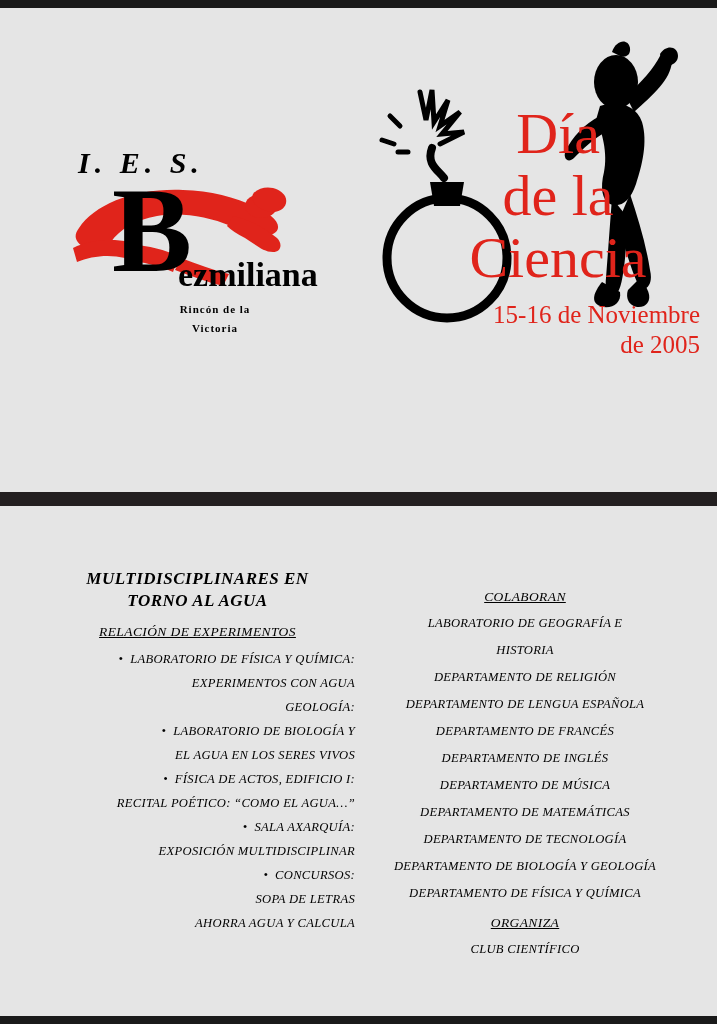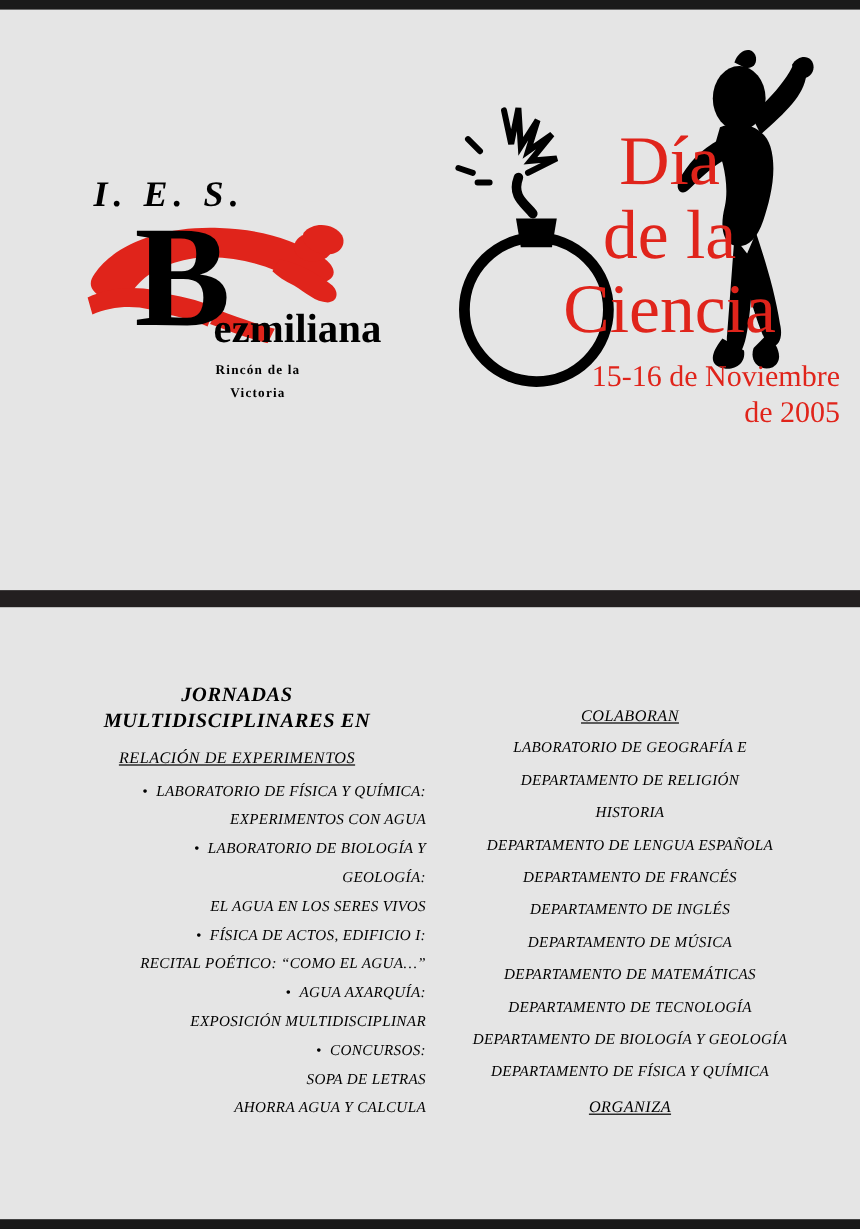--- a/index.html
+++ b/index.html
@@ -279,49 +279,50 @@
   </div>
 </div>
 
 <div id="gap"></div>
 
 <div class="page" id="page-bottom">
   <div class="bottom-inner">
 
     <div class="col col-left">
       <div class="jornadas">
-        <div>JORNADAS</div>
         <div>MULTIDISCIPLINARES EN</div>
+        <div>TORNO AL AGUA</div>
       </div>
       <div class="section-head">RELACIÓN DE EXPERIMENTOS</div>
 
       <div class="act-line bullet">LABORATORIO DE FÍSICA Y QUÍMICA:</div>
       <div class="act-line">EXPERIMENTOS CON AGUA</div>
+      <div class="act-line">GEOLOGÍA:</div>
       <div class="act-line bullet">LABORATORIO DE BIOLOGÍA Y</div>
-      <div class="act-line">GEOLOGÍA:</div>
       <div class="act-line">EL AGUA EN LOS SERES VIVOS</div>
       <div class="act-line bullet">FÍSICA DE ACTOS, EDIFICIO I:</div>
       <div class="act-line">RECITAL POÉTICO: “COMO EL AGUA…”</div>
-      <div class="act-line bullet">AGUA AXARQUÍA:</div>
+      <div class="act-line bullet">SALA AXARQUÍA:</div>
       <div class="act-line">EXPOSICIÓN MULTIDISCIPLINAR</div>
       <div class="act-line bullet">CONCURSOS:</div>
       <div class="act-line">SOPA DE LETRAS</div>
       <div class="act-line">AHORRA AGUA Y CALCULA</div>
     </div>
 
     <div class="col col-right">
       <div class="sub-head">COLABORAN</div>
       <div class="collab-line">LABORATORIO DE GEOGRAFÍA E</div>
+      <div class="collab-line">HISTORIA</div>
       <div class="collab-line">DEPARTAMENTO DE RELIGIÓN</div>
-      <div class="collab-line">HISTORIA</div>
       <div class="collab-line">DEPARTAMENTO DE LENGUA ESPAÑOLA</div>
       <div class="collab-line">DEPARTAMENTO DE FRANCÉS</div>
       <div class="collab-line">DEPARTAMENTO DE INGLÉS</div>
       <div class="collab-line">DEPARTAMENTO DE MÚSICA</div>
       <div class="collab-line">DEPARTAMENTO DE MATEMÁTICAS</div>
       <div class="collab-line">DEPARTAMENTO DE TECNOLOGÍA</div>
       <div class="collab-line">DEPARTAMENTO DE BIOLOGÍA Y GEOLOGÍA</div>
       <div class="collab-line">DEPARTAMENTO DE FÍSICA Y QUÍMICA</div>
       <div class="sub-head">ORGANIZA</div>
+      <div class="collab-line">CLUB CIENTÍFICO</div>
     </div>
 
   </div>
 </div>
 
 </body></html>

